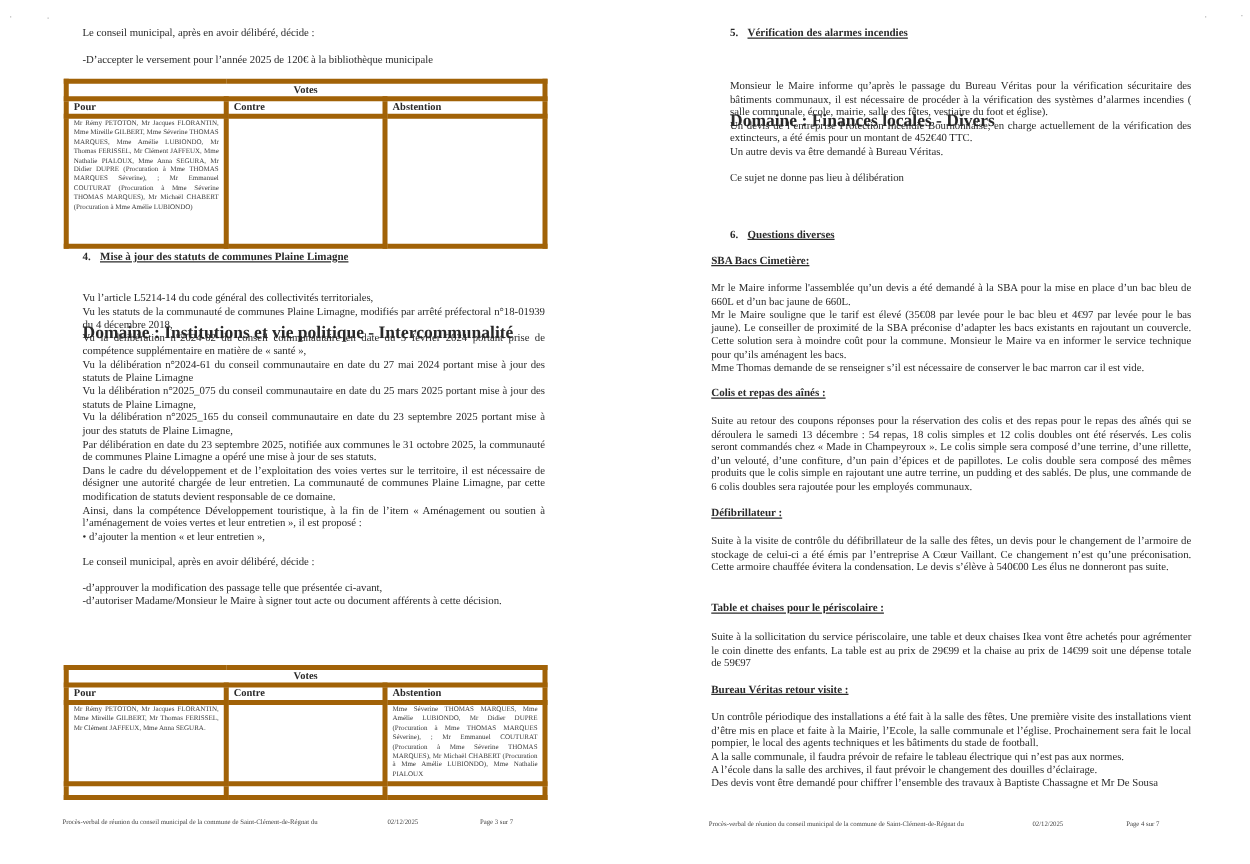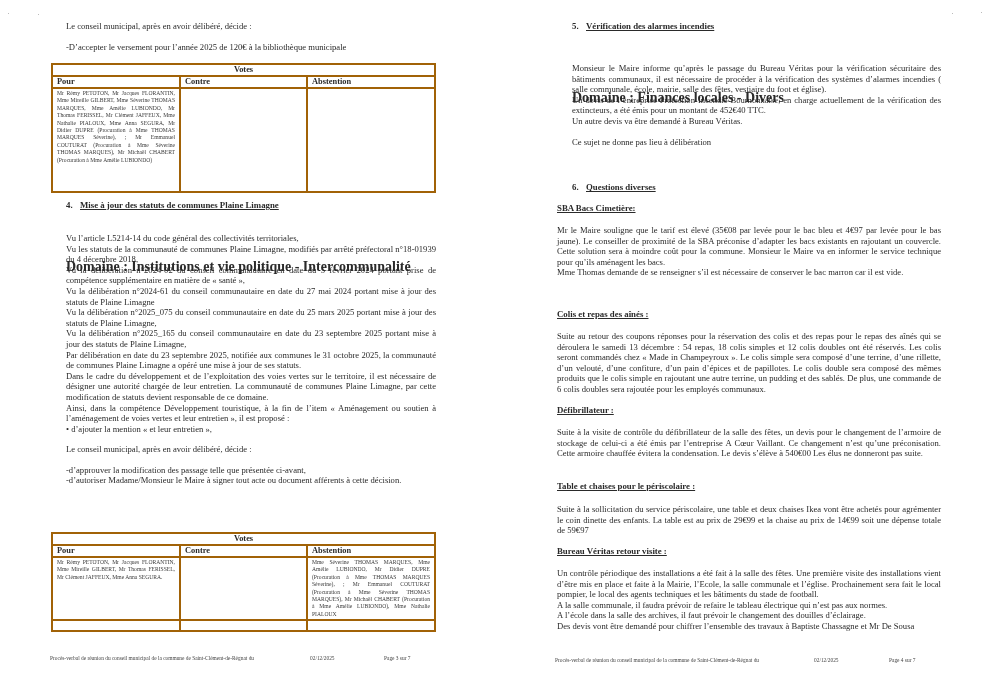--- a/index.html
+++ b/index.html
@@ -1,30 +1,30 @@
 <!DOCTYPE html>
 <html><head>
 <meta charset="utf-8">
 <style>
   * { box-sizing: border-box; margin: 0; padding: 0; }
   html, body { width: 1000px; height: 691px; background: #ffffff; overflow: hidden; }
   body { font-family: "Liberation Serif", serif; color: #2a2a2a; position: relative; }
   .page { position: absolute; top: 0; width: 500px; height: 691px; }
   #page-left { left: 0; }
-  #page-right { left: 488px; }
+  #page-right { left: 500px; }
   .abs { position: absolute; }
   .p { font-size: 8.6px; line-height: 10.6px; text-align: justify; }
   .pl { font-size: 8.6px; line-height: 10.6px; }
   .h-sec { font-weight: bold; font-size: 8.8px; }
   .h-sec .num { display: inline-block; width: 14px; }
   .h-sec .ttl { text-decoration: underline; }
   .domain { font-weight: bold; font-size: 14px; margin-top: 48px; }
   .sub-h { font-weight: bold; text-decoration: underline; font-size: 8.8px; }
   table.votes { position: absolute; border-collapse: collapse; table-layout: fixed; }
-  table.votes td { border: 2px solid #a16207; vertical-align: top; }
+  table.votes td { border: 4px solid #a16207; vertical-align: top; }
   table.votes .vh { text-align: center; font-weight: bold; font-size: 8.4px; height: 11px; line-height: 10px; }
   table.votes .ch { font-weight: bold; font-size: 8.4px; height: 11px; line-height: 10px; padding-left: 4px; }
   table.votes .cell { font-size: 5.6px; line-height: 7.4px; padding: 1px 4px; text-align: justify; color: #3a3a3a; }
   .footer { font-size: 5.4px; color: #444; position: absolute; }
   .speck { position: absolute; width: 1px; height: 1px; background: #bbb; }
 </style>
 </head>
 <body>
 
 <div class="page" id="page-left">
@@ -129,20 +129,21 @@
     <div style="height:10px"></div>
     <div>Ce sujet ne donne pas lieu à délibération</div>
   </div>
 
   <div class="abs h-sec" style="left:84px;top:182px;">
     <span class="num">6.</span><span class="ttl">Questions diverses</span>
   </div>
 
   <div class="abs sub-h" style="left:69px;top:203px;">SBA Bacs Cimetière:</div>
   <div class="abs p" style="left:69px;top:225px;width:384px;">
+    <div>Mr le Maire informe l'assemblée qu’un devis a été demandé à la SBA pour la mise en place d’un bac bleu de 660L et d’un bac jaune de 660L.</div>
     <div>Mr le Maire souligne que le tarif est élevé (35€08 par levée pour le bac bleu et 4€97 par levée pour le bas jaune). Le conseiller de proximité de la SBA préconise d’adapter les bacs existants en rajoutant un couvercle. Cette solution sera à moindre coût pour la commune. Monsieur le Maire va en informer le service technique pour qu’ils aménagent les bacs.</div>
     <div>Mme Thomas demande de se renseigner s’il est nécessaire de conserver le bac marron car il est vide.</div>
   </div>
 
   <div class="abs sub-h" style="left:69px;top:309px;">Colis et repas des aînés :</div>
   <div class="abs p" style="left:69px;top:331px;width:384px;">
     <div>Suite au retour des coupons réponses pour la réservation des colis et des repas pour le repas des aînés qui se déroulera le samedi 13 décembre : 54 repas, 18 colis simples et 12 colis doubles ont été réservés. Les colis seront commandés chez « Made in Champeyroux ». Le colis simple sera composé d’une terrine, d’une rillette, d’un velouté, d’une confiture, d’un pain d’épices et de papillotes. Le colis double sera composé des mêmes produits que le colis simple en rajoutant une autre terrine, un pudding et des sablés. De plus, une commande de 6 colis doubles sera rajoutée pour les employés communaux.</div>
   </div>
 
   <div class="abs sub-h" style="left:69px;top:405px;">Défibrillateur :</div>

